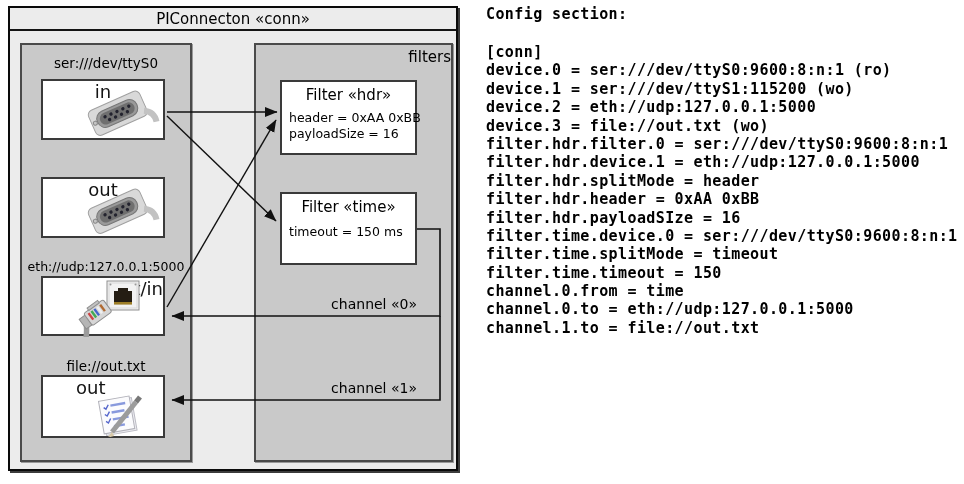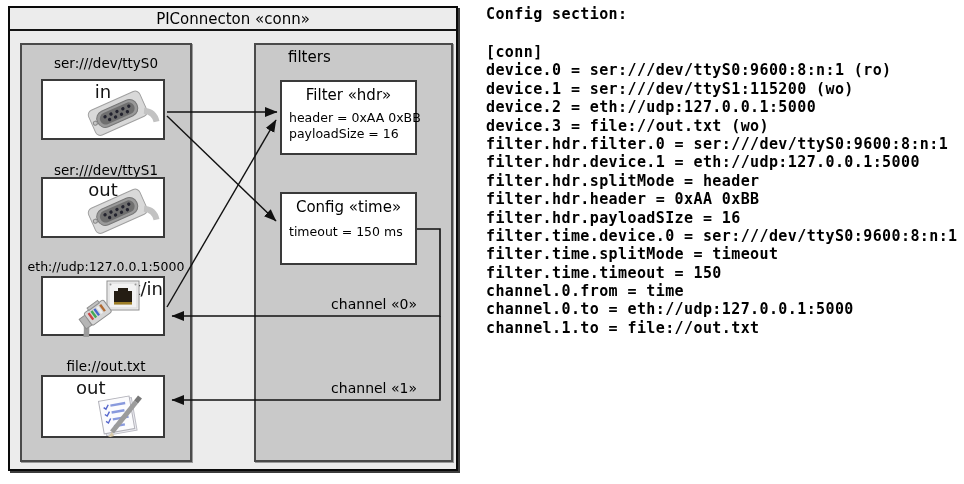--- a/index.html
+++ b/index.html
@@ -20,21 +20,21 @@
     border-bottom:2px solid #141414; text-align:center;
     font-size:15px; line-height:22px; color:#000;
   }
   
   .panel {
     position:absolute; background:#c9c9c9; border:2px solid #4a4a4a;
     box-shadow:1px 1px 0 #9a9a9a;
   }
   .panel-devices { left:10px; top:35px; width:172px; height:419px;text-decoration:underline; }
   .panel-filters { left:244px; top:35px; width:199px; height:419px; }
-  .filters-title { position:absolute; left:0; right:0; top:3px; text-align:left; font-size:15px; color:#000;padding-left:32px; }
+  .filters-title { position:absolute; left:0; right:0; top:3px; text-align:right; font-size:15px; color:#000; }
   
   .dev-label { position:absolute; left:0; right:0; text-align:center; font-size:13.5px; color:#000; white-space:nowrap; }
   .dev-label.small { font-size:12.5px; }
   .dev-box {
     position:absolute; left:19px; width:124px; height:61px;
     background:#fff; border:2px solid #3a3a3a;
   }
   .dir-label { position:absolute; top:0; left:0; right:0; text-align:center; font-size:18px; color:#141414; }
   .dir-label.tl { text-align:right; padding-left:12px; }
   .icon-abs { position:absolute; }
@@ -89,21 +89,20 @@
             <circle cx="25" cy="27" r="1.7" fill="#23232e"></circle>
               <circle cx="31.5" cy="27" r="1.7" fill="#23232e"></circle>
               <circle cx="38" cy="27" r="1.7" fill="#23232e"></circle>
               <circle cx="44.5" cy="27" r="1.7" fill="#23232e"></circle>
             <circle cx="10.5" cy="24.5" r="2" fill="#c4c4c4" stroke="#8a8a8a"></circle>
             <path d="M60,33 q9,5 7,15" stroke="#c2c2c2" stroke-width="6" fill="none"></path>
           </g>
         </svg>
       </div>
 
-      <div class="dev-label" style="top:117px;">ser:///dev/ttyS1</div>
       <div class="dev-box" style="top:132px;">
         <div class="dir-label">out</div>
         <svg class="icon-abs" style="right:2px; top:6px;" width="78" height="52" viewBox="0 0 78 52">
           <g transform="rotate(-24 39 26)">
             <rect x="7" y="11" width="56" height="27" rx="5" fill="#d9d9d9" stroke="#a0a0a0"></rect>
             <rect x="13" y="16" width="43" height="17" rx="8" fill="#9a9a9a" stroke="#777"></rect>
             <rect x="16" y="18.5" width="37" height="12" rx="6" fill="#6f6f6f"></rect>
             <circle cx="22" cy="22.5" r="1.7" fill="#23232e"></circle>
               <circle cx="28.5" cy="22.5" r="1.7" fill="#23232e"></circle>
               <circle cx="35" cy="22.5" r="1.7" fill="#23232e"></circle>
@@ -171,21 +170,21 @@
     <div class="panel panel-filters">
       <div class="filters-title">filters</div>
 
       <div class="filter-box" style="top:35px; height:75px;">
         <div class="filter-title">Filter «hdr»</div>
         <div class="filter-prop" style="top:28px;">header = 0xAA 0xBB</div>
         <div class="filter-prop" style="top:44px;">payloadSize = 16</div>
       </div>
 
       <div class="filter-box" style="top:147px; height:73px;">
-        <div class="filter-title">Config «time»</div>
+        <div class="filter-title">Filter «time»</div>
         <div class="filter-prop" style="top:30px;">timeout = 150 ms</div>
       </div>
     </div>
   </div>
 
   <div class="channel-label" style="left:317px; top:296px;">channel «0»</div>
   <div class="channel-label" style="left:317px; top:380px;">channel «1»</div>
 
   <svg class="overlay" width="964" height="484" viewBox="0 0 964 484">
     <defs>

